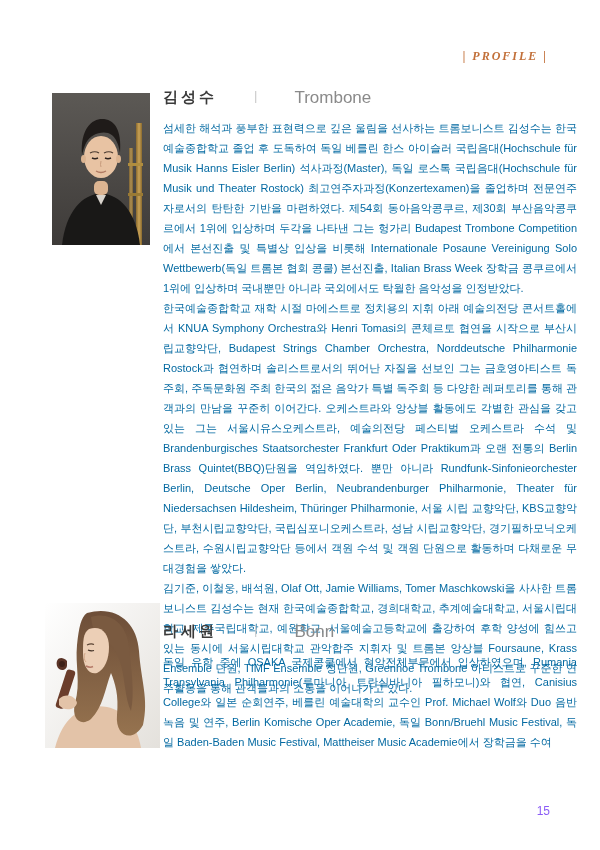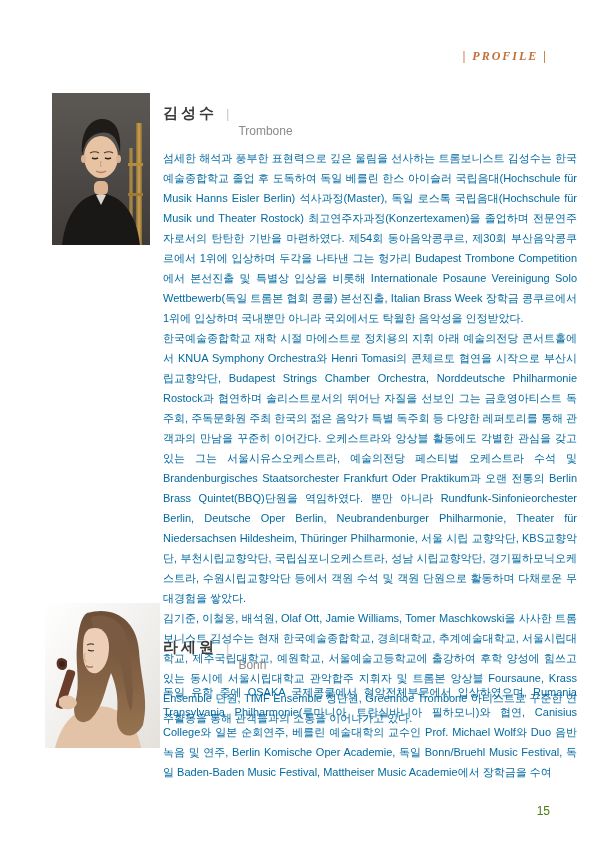--- a/index.html
+++ b/index.html
@@ -33,52 +33,52 @@
   .photo-2 { left: 45px; top: 603px; width: 115px; height: 145px; }
   .profile-text {
     position: absolute;
     left: 163px;
     width: 414px;
   }
   .profile-text-1 { top: 88px; }
   .profile-text-2 { top: 622px; }
   .profile-heading {
     display: flex;
-    align-items: center;
+    align-items: flex-start;
     margin-bottom: 10px;
+    gap: 28px;
   }
   .profile-name {
     font-size: 15px;
     font-weight: bold;
     letter-spacing: 3px;
     color: #3a3a3a;
   }
   .heading-divider {
     margin: 0 9px;
     color: #c9c9c9;
     font-size: 13px;
   }
   .profile-instrument {
-    font-size: 12px;
+    font-size: 17px;
     color: #8a8a8a;
-    margin-top: 36px;
   }
   .profile-body p {
     font-size: 11px;
     line-height: 20px;
     text-align: justify;
     color: #0369a1;
     word-break: normal;
   }
   .page-number {
     position: absolute;
     top: 804px;
     right: 50px;
     font-size: 12px;
-    color: #4d7c0f;
+    color: #8b5cf6;
   }
 </style>
 </head>
 <body>
 
 <div class="page">
 
   <div class="profile-label">| PROFILE |</div>
 
   <div class="photo photo-1">

